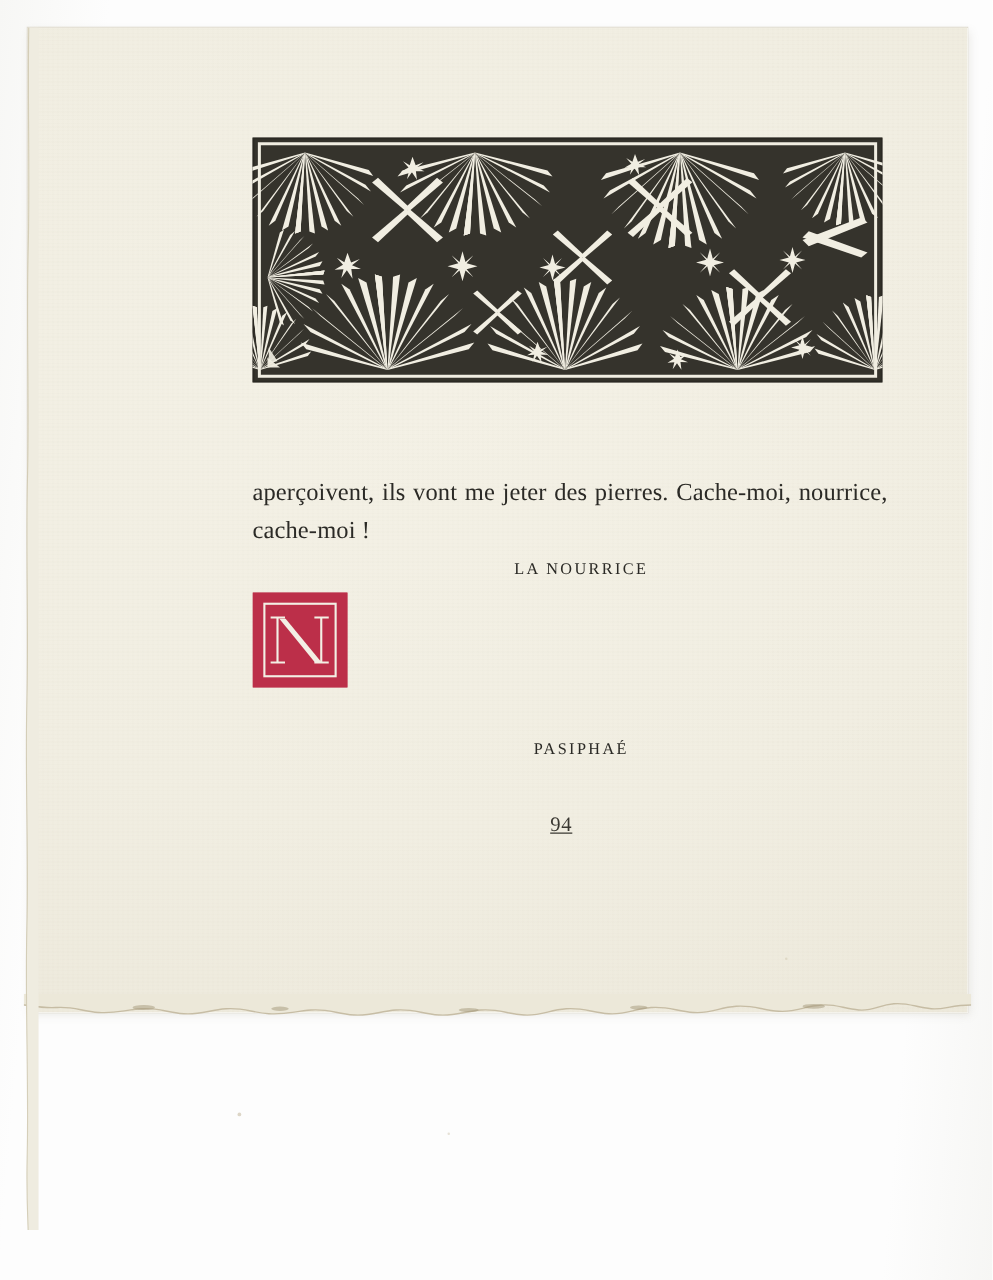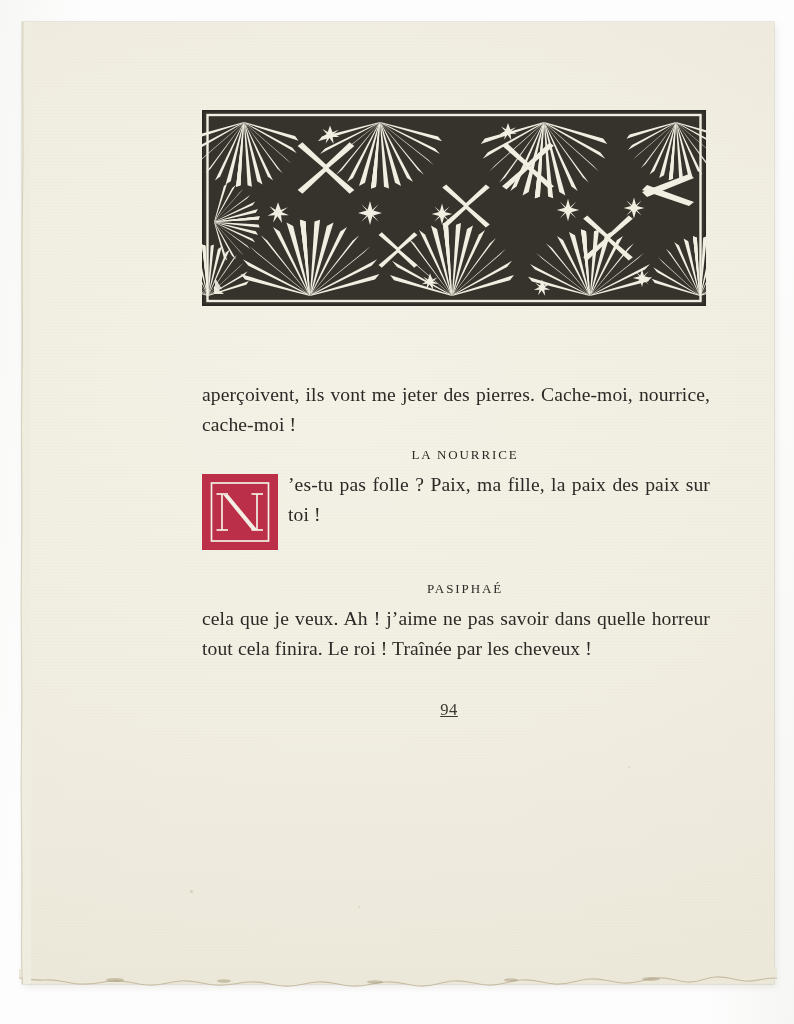--- a/index.html
+++ b/index.html
@@ -31,21 +31,21 @@
       linear-gradient(95deg, #f7f7f5 0%, #fdfdfd 10%, #fdfdfd 90%, #f6f6f4 100%);
     pointer-events: none;
   }
 
   
   #sheet {
     position: absolute;
     left: 22px;
     top: 22px;
     width: 752px;
-    height: 962px;
+    height: 788px;
     background:
       radial-gradient(ellipse 900px 620px at 42% 38%, #f4f1e6 0%, #f1eee2 55%, #ece8da 100%);
     box-shadow:
       0 0 0 0.6px rgba(196,190,172,0.55),
       2px 3px 7px rgba(140,134,118,0.16);
   }
   
   #sheet::before {
     content: "";
     position: absolute;
@@ -373,25 +373,23 @@
               <path d="M14.5,56 L26,56"></path>
 
               <path d="M55,20 L55,56"></path>
               <path d="M49.5,20 L61,20"></path>
               <path d="M49.5,56 L61,56"></path>
             </g>
 
             <path fill="#f3efe4" d="M21.5,21 L26.5,21 L55,55.5 L55,56 L50,56 Z"></path>
           </svg>
         </span>
-        <p class="para">’es-tu pas folle ? Paix, ma fille, la paix des paix sur toi !</p>
       </div>
 
-      <p class="speaker" style="margin-top:22px;">PASIPHAÉ</p>
-
-
-      <p class="para cont">cela que je veux. Ah ! j’aime ne pas savoir dans quelle horreur tout cela finira. Le roi ! Traînée par les cheveux !</p>
+      <p class="speaker" style="margin-top:32px;">PASIPHAÉ</p>
+
+
 
       <p id="folio">94</p>
 
     </div>
   </div>
 </div>
 
 </body></html>

